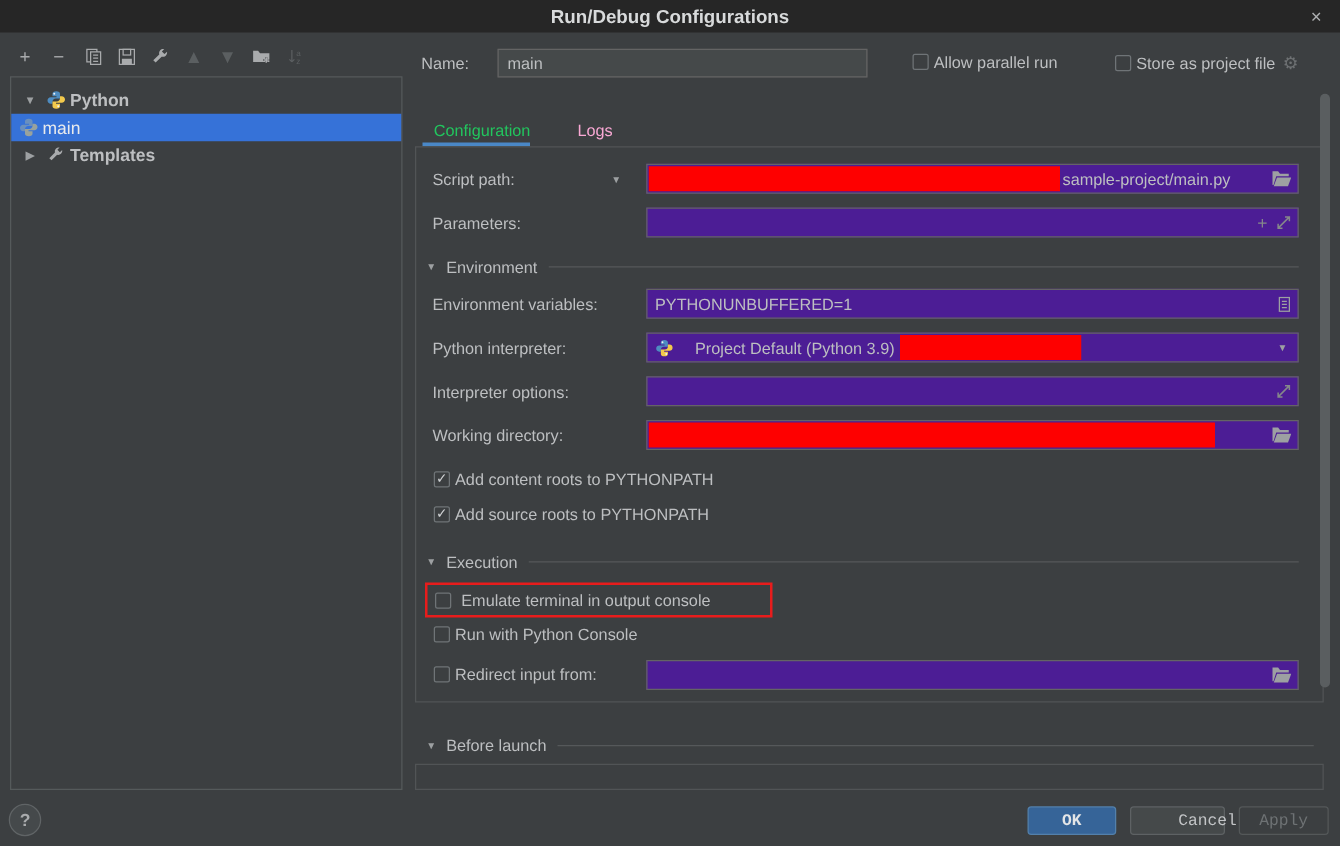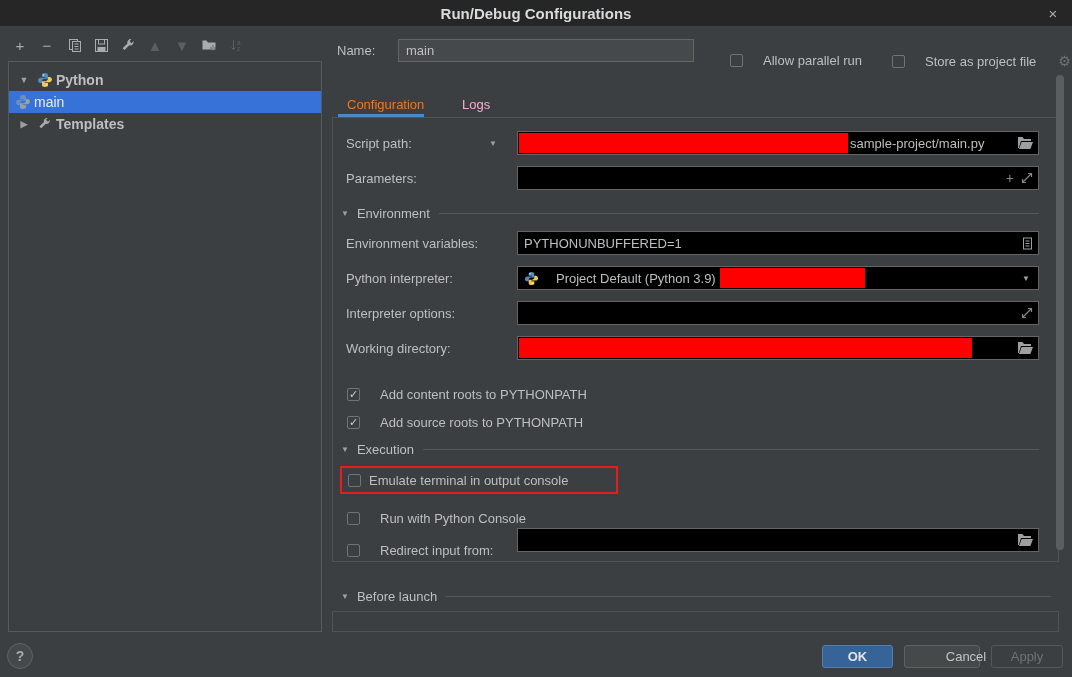--- a/index.html
+++ b/index.html
@@ -29,58 +29,58 @@
   .tree-row .ticon { width:16px; height:16px; margin:0 3px 0 6px; }
   .tree-row.bold { font-weight:bold; }
   .tree-row.selected { background:#3672d8; color:#e8eaec; }
   .tree-row.selected .ticon { opacity:.75; }
   .indent2 { margin-left:38px; }
   
   .lbl { position:absolute; font-size:13px; color:#bdbfc1; white-space:nowrap; }
   .name-input { position:absolute; left:398px; top:39px; width:296px; height:23px;
     background:#45494a; border:1px solid #646464; color:#bdbfc1; font-size:13px;
     padding-left:7px; font-family:"Liberation Sans",sans-serif; outline:none; }
-  .cbrow { position:absolute; display:flex; align-items:center; gap:20px; font-size:13px; color:#bdbfc1;margin-top:11px; }
+  .cbrow { position:absolute; display:flex; align-items:center; gap:4px; font-size:13px; color:#bdbfc1; }
   .cb { width:13px; height:13px; min-width:13px; border:1px solid #6f7477; border-radius:2px;
     display:flex; align-items:center; justify-content:center; font-size:11px; line-height:11px;
     color:#cfd1d3; background:transparent; cursor:pointer; }
   .gear { font-size:14px; color:#6e7173; margin-left:2px; }
   
   .tab { position:absolute; font-size:13px; cursor:pointer; }
-  .tab.active { color:#f97316; }
+  .tab.active { color:#22c55e; }
   .tab.idle { color:#f9a8d4; }
   .tab-underline { position:absolute; left:338px; top:114px; width:86px; height:3px; background:#4a88c7; }
   
   .content-box { position:absolute; left:332px; top:117px; width:727px; height:445px;
     border:1px solid #515456; }
   .vscroll { position:absolute; left:1056px; top:75px; width:8px; height:475px;
     background:#5a5e60; border-radius:4px; cursor:pointer; }
   
-  .field { position:absolute; height:24px; background:#000000; border:1px solid #646464;
+  .field { position:absolute; height:24px; background:#4c1d95; border:1px solid #646464;
     display:flex; align-items:center; }
   .field .txt { color:#bdbfc1; font-size:13px; margin-left:6px; white-space:nowrap; }
   .redact { height:20px; background:#fe0000; margin-left:1px; }
   .spacer { flex:1; }
   .ficon { margin-right:5px; display:flex; align-items:center; }
   .plus-g { color:#85888a; font-size:14px; margin-right:7px; }
   .caret-g { font-size:8px; color:#9da0a2; }
   .combo-caret { margin-right:8px; }
   .section { position:absolute; display:flex; align-items:center; font-size:13px; color:#bdbfc1; }
   .section .caret { font-size:8px; color:#9da0a2; margin-right:8px; }
   .section .line { flex:1; height:1px; background:#55585a; margin-left:9px; }
   .hl-red { position:absolute; left:340px; top:466px; width:278px; height:28px;
     border:2px solid #e81c1c; display:flex; align-items:center; gap:8px; padding-left:6px;
     font-size:13px; color:#bdbfc1; }
   .before-box { position:absolute; left:332px; top:611px; width:727px; height:21px; border:1px solid #515456; }
   
   .help-btn { position:absolute; left:7px; top:643px; width:26px; height:26px; border-radius:50%;
     background:#45494b; border:1px solid #606466; color:#a9abad; font-weight:bold; font-size:14px;
     display:flex; align-items:center; justify-content:center; cursor:pointer; }
   .btn { position:absolute; top:645px; height:23px; border-radius:3px; font-size:13px;
-    display:flex; align-items:center; justify-content:center; cursor:pointer; font-family:Liberation Sans, sans-serif; }
+    display:flex; align-items:center; justify-content:center; cursor:pointer; font-family:Liberation Mono, monospace; }
   .btn-ok { left:822px; width:71px; background:#366498; border:1px solid #5380ab; color:#e3e5e7; font-weight:bold; }
   .btn-cancel { left:904px; width:76px; background:#45494a; border:1px solid #5e6264; color:#c3c5c7;padding-left:48px; }
   .btn-apply { left:991px; width:72px; background:transparent; border:1px solid #545859; color:#6e7274; cursor:default; }
   svg { display:block; }
 </style>
 </head>
 <body>
 
 <div class="dialog">
 

